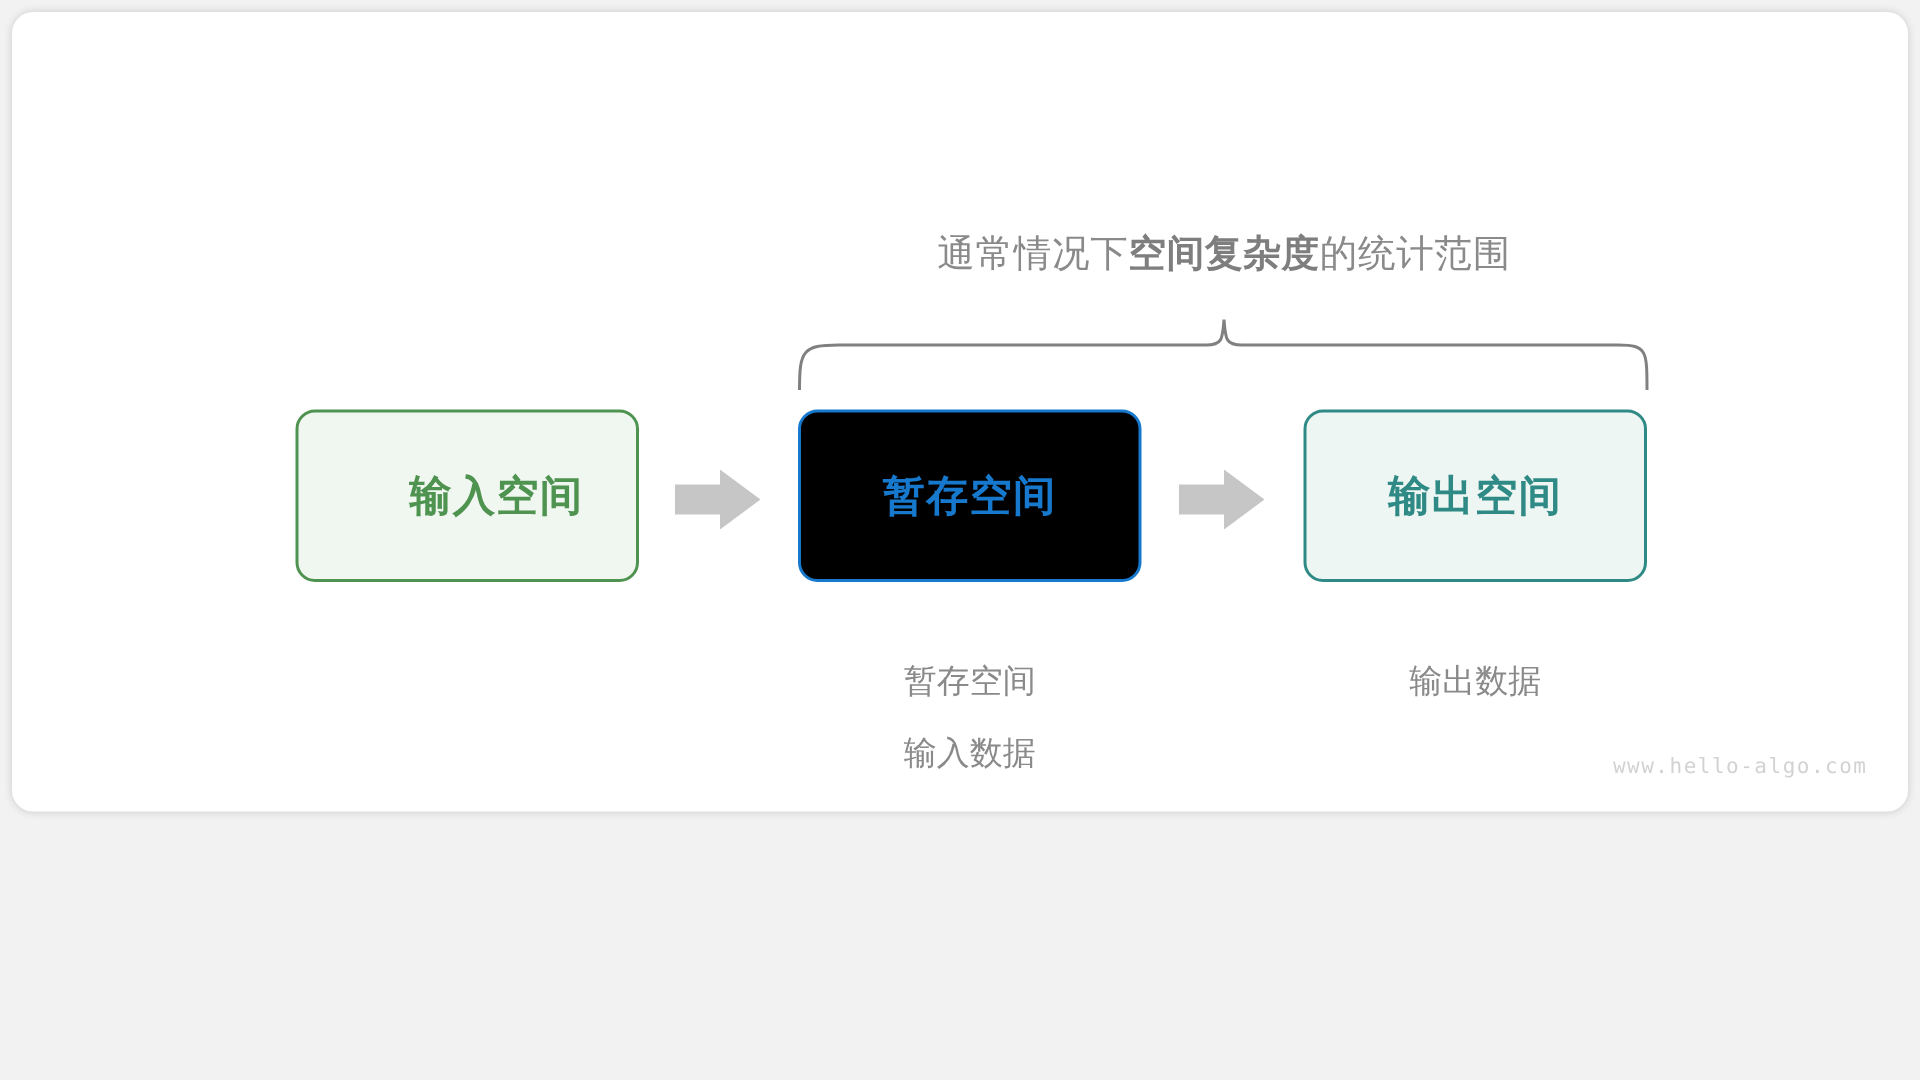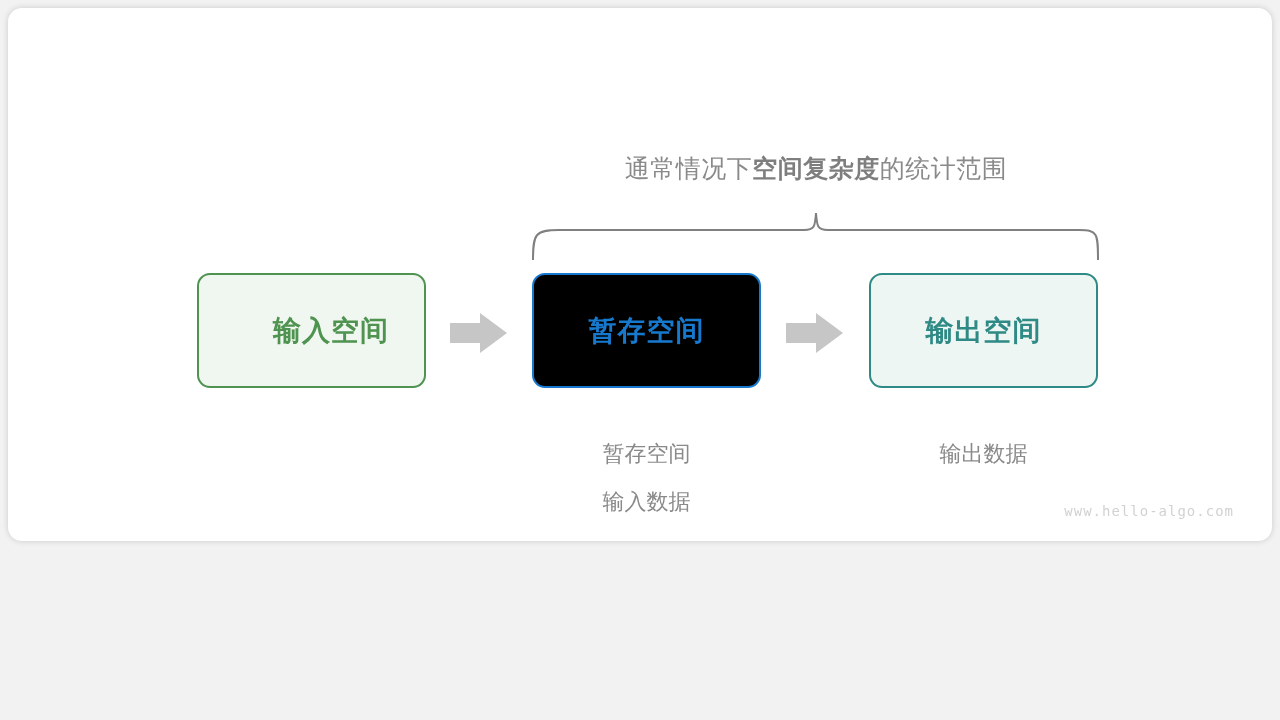--- a/index.html
+++ b/index.html
@@ -96,21 +96,21 @@
     line-height: 48px;
   }
   #caption-input  { left: 189px; }
   #caption-temp   { left: 524px; }
   #caption-output { left: 861px; }
   .caption div { white-space: nowrap; }
 
   
   .watermark {
     position: absolute;
-    right: 38px;
+    right: 27px;
     bottom: 22px;
     font-family: "DejaVu Sans Mono", "Liberation Mono", monospace;
     font-size: 14px;
     color: #d2d2d2;
     letter-spacing: 1px;
   }
 </style>
 </head>
 <body>
 

